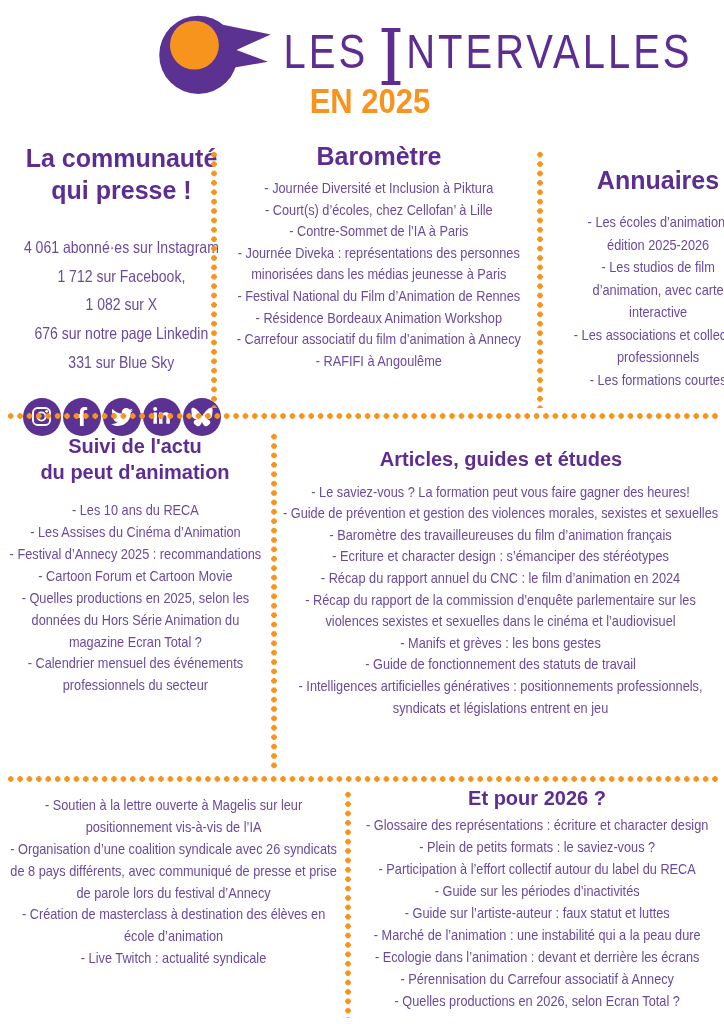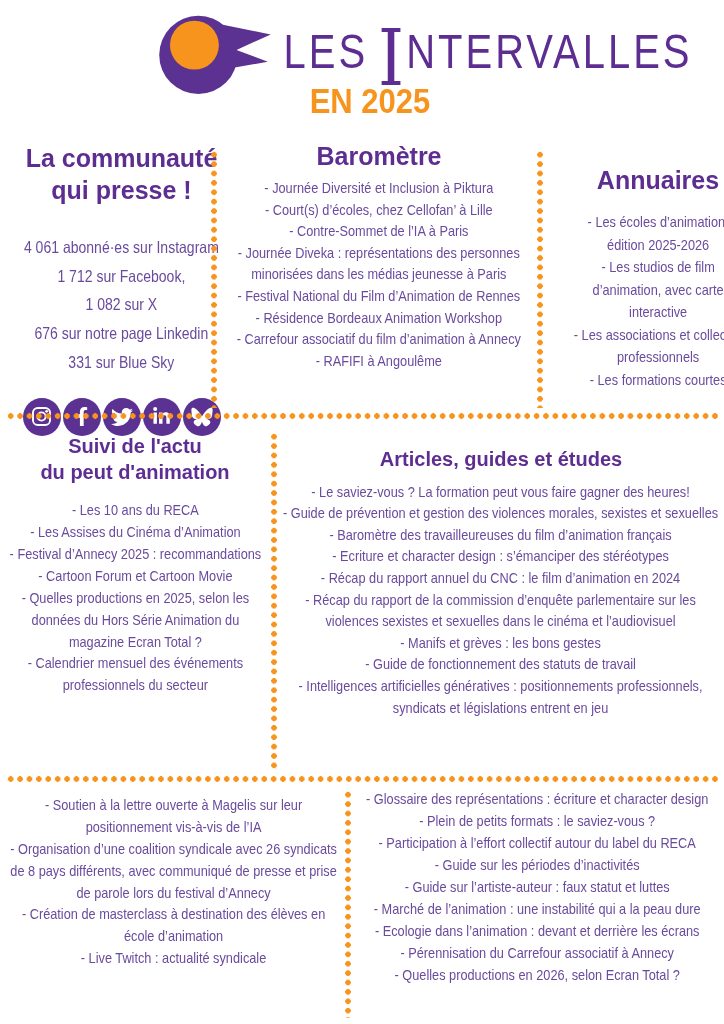--- a/index.html
+++ b/index.html
@@ -193,20 +193,21 @@
         <div>- Soutien à la lettre ouverte à Magelis sur leur positionnement vis-à-vis de l’IA</div>
         <div>- Organisation d’une coalition syndicale avec 26 syndicats de 8 pays différents, avec communiqué de presse et prise de parole lors du festival d’Annecy</div>
         <div>- Création de masterclass à destination des élèves en école d’animation</div>
         <div>- Live Twitch : actualité syndicale</div>
       </div>
   </div>
 
   <div class="abs vdiv" style="left:345px; top:790px; height:228px;"></div>
 
   <div class="abs col" style="left:354px; top:786px; width:366px;">
+    <div class="h1 sm">Et pour 2026 ?</div>
     <div class="items" style="margin-top:2px; line-height:1.47;">
         <div>- Glossaire des représentations : écriture et character design</div>
         <div>- Plein de petits formats : le saviez-vous ?</div>
         <div>- Participation à l’effort collectif autour du label du RECA</div>
         <div>- Guide sur les périodes d’inactivités</div>
         <div>- Guide sur l’artiste-auteur : faux statut et luttes</div>
         <div>- Marché de l’animation : une instabilité qui a la peau dure</div>
         <div>- Ecologie dans l’animation : devant et derrière les écrans</div>
         <div>- Pérennisation du Carrefour associatif à Annecy</div>
         <div>- Quelles productions en 2026, selon Ecran Total ?</div>

